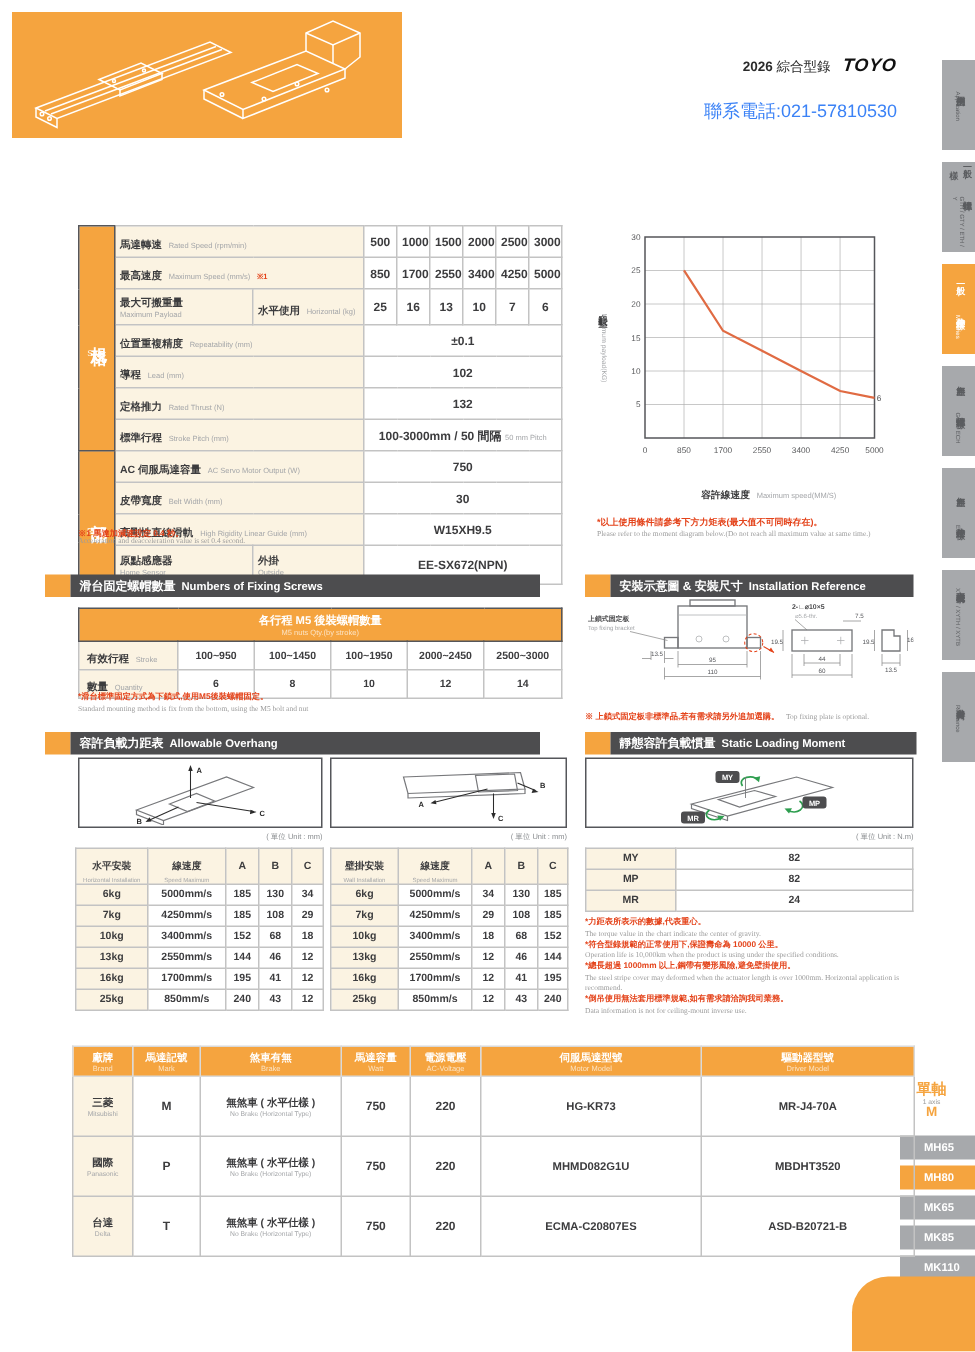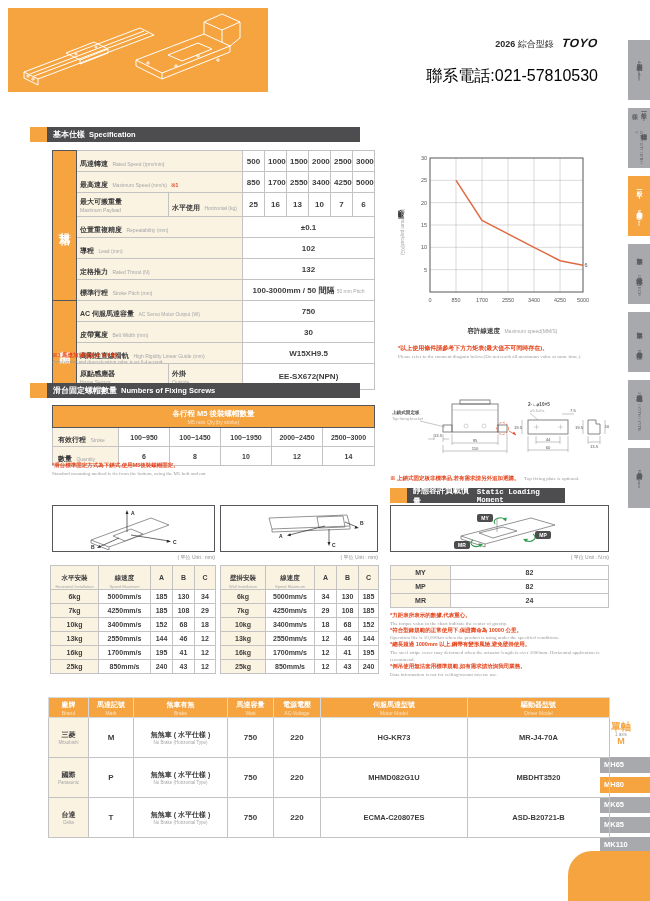--- a/index.html
+++ b/index.html
@@ -11,38 +11,38 @@
   body{font-family:"Liberation Sans",sans-serif;background:#fff;}
   .page{position:relative;width:650px;height:901px;background:#fff;overflow:hidden;}
   .abs{position:absolute;}
 
   
   .illus{left:8px;top:8px;width:260px;height:84px;background:var(--orange);}
   .cat-line{left:380px;top:36px;width:218px;text-align:right;font-size:9px;color:#2b2b2b;}
   .cat-line .yr{font-weight:bold;}
   .cat-line .logo{font-weight:900;font-style:italic;font-size:12px;letter-spacing:.5px;color:#111;
     display:inline-block;transform:skewX(-6deg);margin-left:6px;}
-  .phone{left:380px;top:66px;width:218px;text-align:right;font-size:16px;color:#000000;}
+  .phone{left:380px;top:66px;width:218px;text-align:right;font-size:12px;color:#3b82f6;}
 
   
   .side-tabs{left:628px;top:40px;width:22px;display:flex;flex-direction:column;gap:8px;}
   .side-tab{height:60px;background:var(--side-gray);display:flex;justify-content:center;align-items:center;
     writing-mode:vertical-rl;overflow:hidden;}
   .side-tab .tz{font-size:6px;font-weight:bold;color:var(--side-txt);text-orientation:upright;letter-spacing:.5px;}
   .side-tab .te{font-size:4px;color:var(--side-txt);text-orientation:mixed;margin-top:1px;}
   .side-tab.active{background:var(--orange);}
   .side-tab.active .tz,.side-tab.active .te{color:#fff;}
 
   .axis-block{left:600px;top:722px;width:42px;text-align:center;line-height:1.05;}
   .axis-zh{font-size:10px;font-weight:bold;color:var(--orange);}
   .axis-en{font-size:4.5px;color:#999;}
   .axis-code{font-size:9px;font-weight:bold;color:var(--orange);}
   .model-menu{left:600px;top:757px;width:50px;display:flex;flex-direction:column;gap:4px;}
   .model-item{height:16px;background:var(--side-gray);color:#fff;font-size:7.5px;font-weight:bold;
-    line-height:16px;padding-left:4px;}
+    line-height:16px;padding-left:16px;}
   .model-item.active{background:var(--orange);}
   .corner{left:568px;top:851px;width:82px;height:50px;background:var(--orange);border-top-left-radius:24px;}
   .footer-url{left:420px;top:856px;width:140px;text-align:right;font-size:9px;font-weight:bold;
     color:#808285;letter-spacing:.4px;margin-top:48px;}
 
   
   .sec-hdr{height:15px;display:flex;}
   .sec-hdr .sq{width:17px;background:var(--orange);}
   .sec-hdr .bar{flex:1;background:var(--dark);color:#fff;display:flex;align-items:center;padding-left:6px;gap:4px;}
   .sec-hdr .bzh{font-size:8px;font-weight:bold;}
@@ -223,27 +223,20 @@
   <div class="abs model-menu">
       <div class="model-item">MH65</div>
       <div class="model-item active">MH80</div>
       <div class="model-item">MK65</div>
       <div class="model-item">MK85</div>
       <div class="model-item">MK110</div>
     </div>
   <div class="abs corner"></div>
   <div class="abs footer-url">www.viso-auto.com</div>
 
-  <div class="abs sec-hdr" style="left:30px;top:127px;width:330px;">
-    <div class="sq"></div>
-    <div class="bar">
-      <span class="bzh">基本仕樣</span>
-      <span class="ben">Specification</span>
-    </div>
-  </div>
 
   <table class="abs spec-table" style="left:52px;top:150px;">
     <colgroup>
         <col style="width:24px">
         <col style="width:92px">
         <col style="width:74px">
       <col style="width:22px">
         <col style="width:22px">
         <col style="width:22px">
         <col style="width:22px">
@@ -458,20 +451,27 @@
           <td class="sval">12</td>
           <td class="sval">14</td>
         </tr>
   </tbody>
     </table>
   <div class="abs" style="left:52px;top:462px;width:322px;">
     <div class="note-zh">*滑台標準固定方式為下鎖式,使用M5後裝螺帽固定。</div>
     <div class="note-en">Standard mounting method is fix from the bottom, using the M5 bolt and  nut</div>
   </div>
 
+  <div class="abs sec-hdr" style="left:390px;top:383px;width:219px;">
+    <div class="sq"></div>
+    <div class="bar">
+      <span class="bzh">安裝示意圖 &amp; 安裝尺寸</span>
+      <span class="ben">Installation Reference</span>
+    </div>
+  </div>
   <div class="abs install-box">
     <svg width="219" height="64" viewBox="0 0 219 64">
 
       <rect x="62" y="6" width="46" height="28" class="bodyln"></rect>
       <rect x="70" y="2" width="30" height="4" class="bodyln"></rect>
       <line x1="62" y1="12" x2="108" y2="12" class="lightln"></line>
       <rect x="53" y="27" width="9" height="7" class="bodyln"></rect>
       <rect x="108" y="27" width="9" height="7" class="bodyln"></rect>
       <circle cx="76" cy="28" r="2" class="lightln"></circle>
         <circle cx="94" cy="28" r="2" class="lightln"></circle>
@@ -525,20 +525,27 @@
         <line x1="210" y1="38" x2="210" y2="46" class="dln"></line>
       <line x1="198" y1="44" x2="210" y2="44" class="dln"></line>
       <text x="204" y="50" class="dim">13.5</text>
     </svg>
   </div>
   <div class="abs" style="left:390px;top:466px;width:219px;">
     <span class="note-zh">※ 上鎖式固定板非標準品,若有需求請另外追加選購。</span>
     <span class="note-en">Top fixing plate is optional.</span>
   </div>
 
+  <div class="abs sec-hdr" style="left:30px;top:488px;width:330px;">
+    <div class="sq"></div>
+    <div class="bar">
+      <span class="bzh">容許負載力距表</span>
+      <span class="ben">Allowable Overhang</span>
+    </div>
+  </div>
   <div class="abs diag-box" style="left:52px;top:505px;width:163px;height:47px;">
     <svg width="160" height="44" viewBox="0 0 160 44">
       <g fill="none" stroke="#77787B" stroke-width=".8">
         <path d="M38 34 L98 12 L116 19 L56 41 Z"></path>
         <path d="M56 41 L56 44 M38 34 L38 37 L56 44"></path>
         <path d="M60 30 L78 23 L90 28 L72 35 Z"></path>
       </g>
       <line x1="74" y1="26" x2="74" y2="6" stroke="#2B2B2B" stroke-width=".7"></line>
       <polygon points="74,4 72.5,8 75.5,8" fill="#2B2B2B"></polygon>
       <text x="78" y="9" class="ov-abc">A</text>
@@ -690,21 +697,21 @@
         <tr>
           <td>25kg</td>
           <td>850mm/s</td>
           <td>12</td>
           <td>43</td>
           <td>240</td>
         </tr>
       </tbody>
   </table>
 
-  <div class="abs sec-hdr" style="left:390px;top:488px;width:175px;font-family:Liberation Mono, monospace;">
+  <div class="abs sec-hdr" style="left:390px;top:488px;width:221px;">
     <div class="sq"></div>
     <div class="bar">
       <span class="bzh">靜態容許負載慣量</span>
       <span class="ben">Static Loading Moment</span>
     </div>
   </div>
   <div class="abs diag-box" style="left:390px;top:505px;width:219px;height:47px;">
     <svg width="216" height="44" viewBox="0 0 216 44">
       <g fill="none" stroke="#77787B" stroke-width=".8">
         <path d="M70 30 L140 12 L164 19 L94 38 Z"></path>

